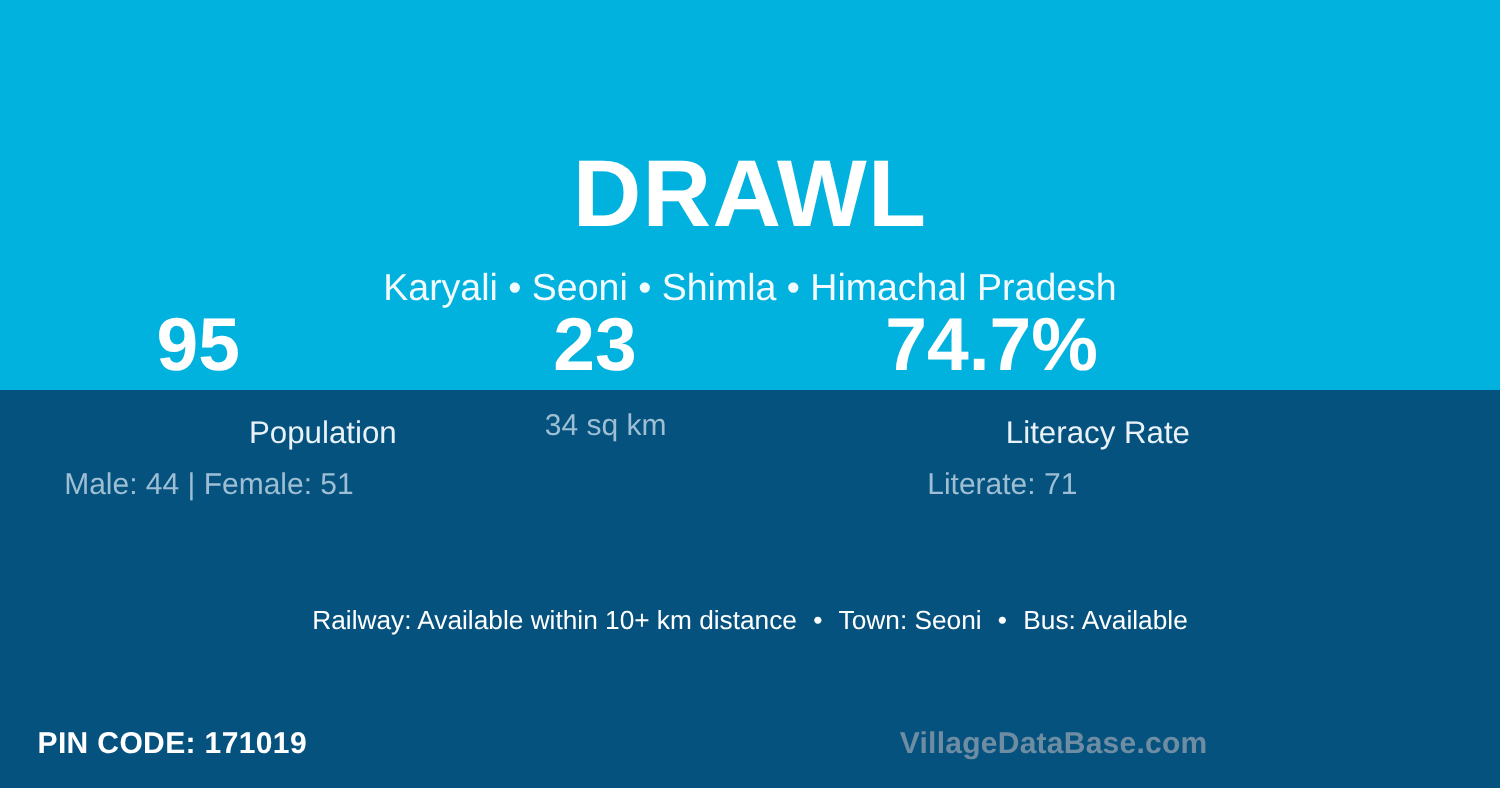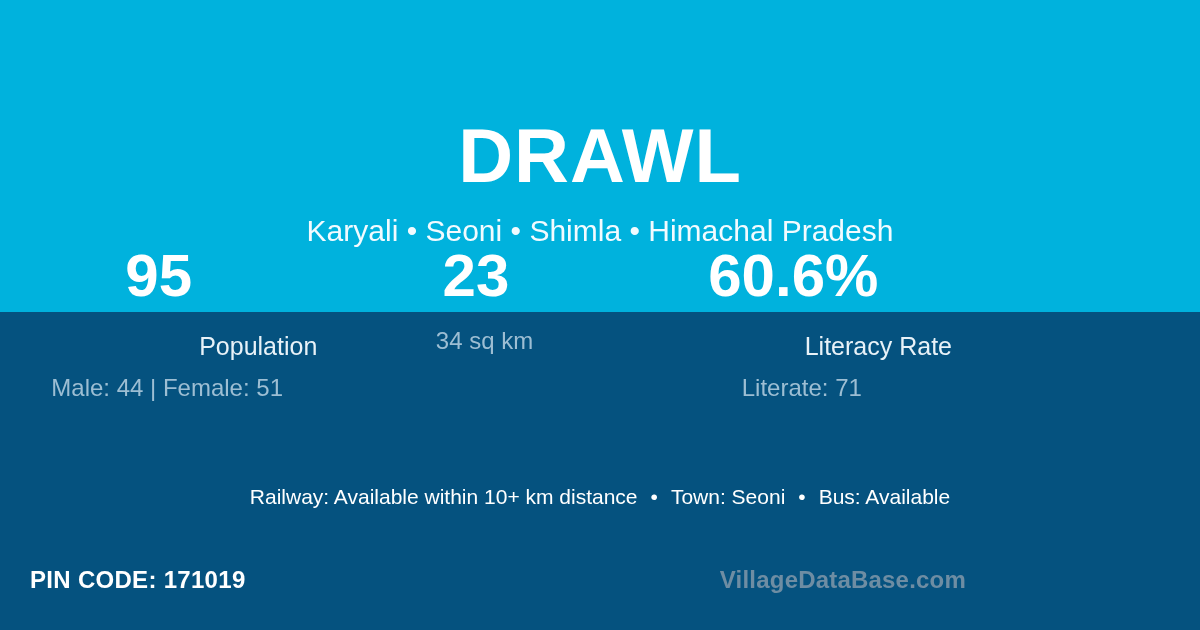--- a/index.html
+++ b/index.html
@@ -116,21 +116,21 @@
   .amenities .sep {
     display: inline-block;
     padding: 0 13px;
     color: #ffffff;
   }
 
   
   .footer {
     position: absolute;
     left: 0;
-    bottom: 15px;
+    bottom: 0;
     width: 996px;
     height: 70px;
     display: flex;
     align-items: center;
     justify-content: space-between;
     padding: 0 30px;
     box-sizing: border-box;
   }
   .pin-code {
     font-size: 24px;
@@ -166,21 +166,21 @@
       <div class="stat-label">Population</div>
       <div class="stat-sub">Male: 44 | Female: 51</div>
     </div>
 
     <div class="stat">
       <div class="stat-value">23</div>
       <div class="stat-sub">34 sq km</div>
     </div>
 
     <div class="stat">
-      <div class="stat-value">60.6%</div>
+      <div class="stat-value">74.7%</div>
       <div class="stat-label">Literacy Rate</div>
       <div class="stat-sub">Literate: 71</div>
     </div>
 
   </div>
 
   <div class="amenities"><span>Railway: Available within 10+ km distance</span><span class="sep">•</span><span>Town: Seoni</span><span class="sep">•</span><span>Bus: Available</span></div>
 
   <div class="footer">
     <div class="pin-code">PIN CODE: 171019</div>

